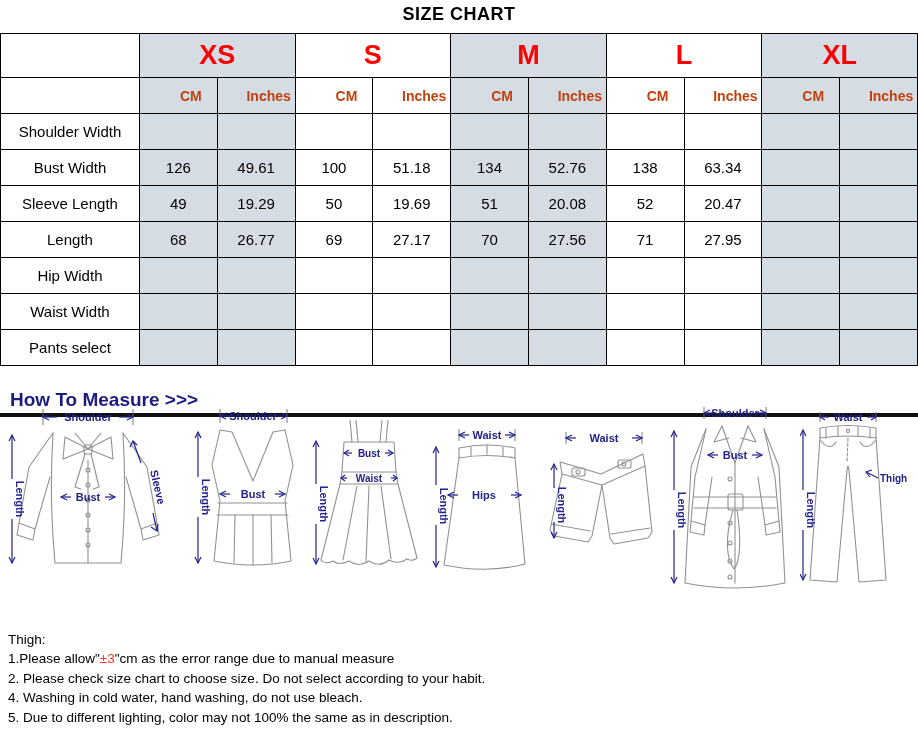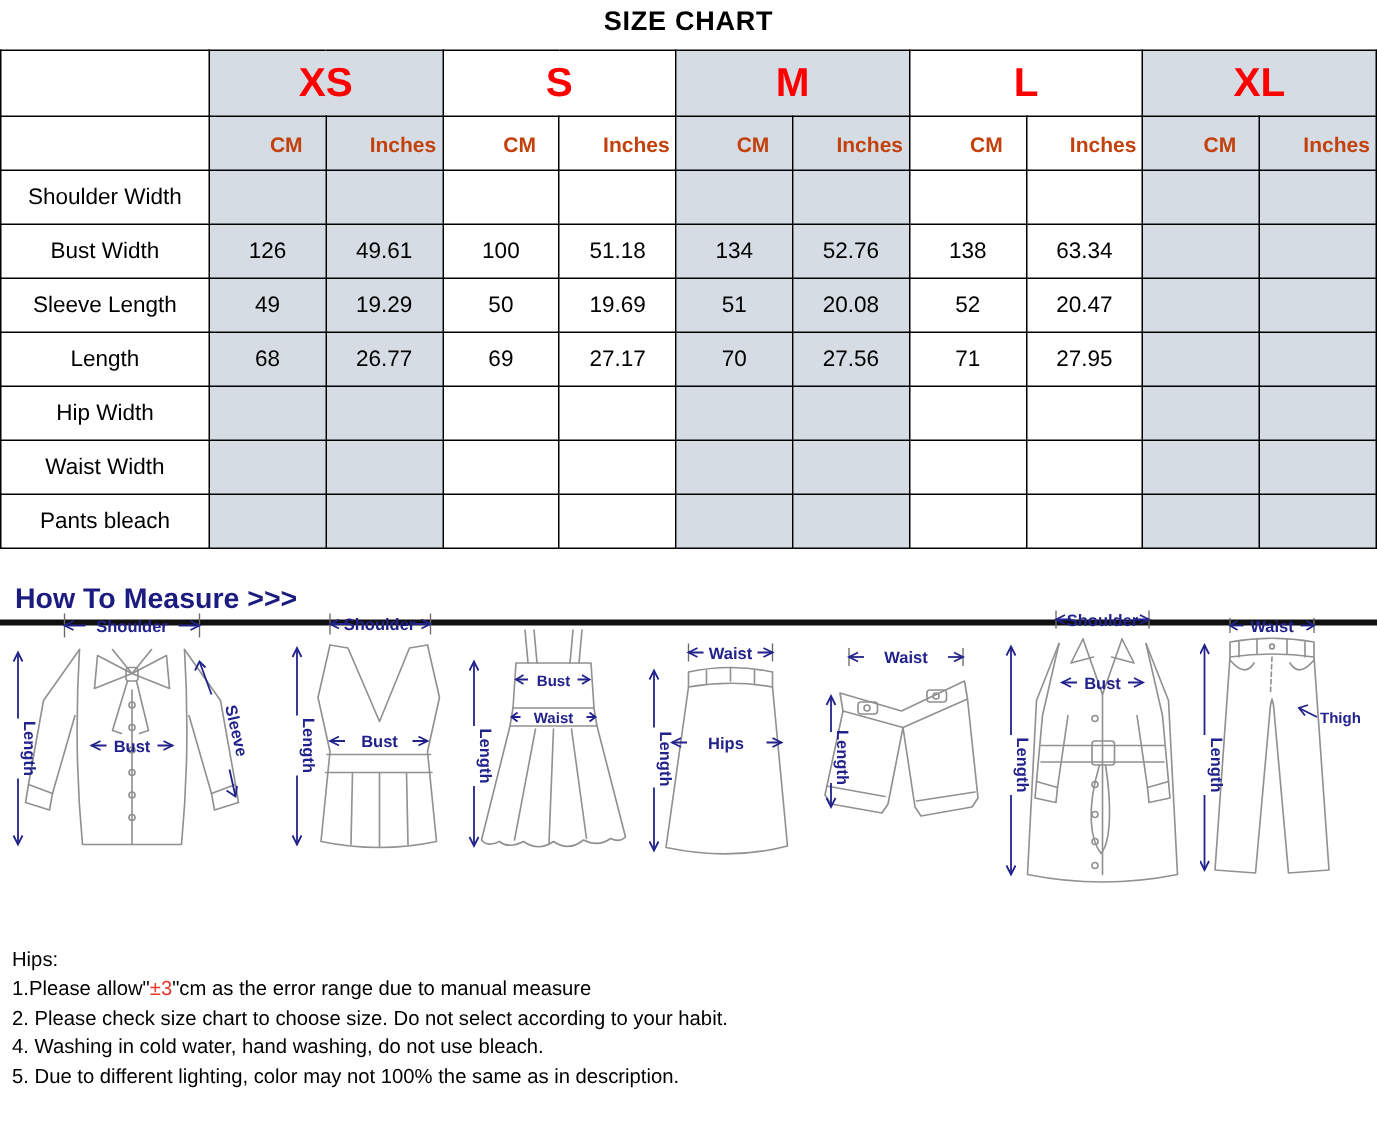--- a/index.html
+++ b/index.html
@@ -163,21 +163,21 @@
     <td></td>
     <td></td>
     <td></td>
     <td></td>
     <td></td>
     <td></td>
     <td></td>
     <td></td>
   </tr>
   <tr class="body-row r11">
-    <td class="rl">Pants bleach</td>
+    <td class="rl">Pants select</td>
     <td></td>
     <td></td>
     <td></td>
     <td></td>
     <td></td>
     <td></td>
     <td></td>
     <td></td>
     <td></td>
     <td></td>
@@ -394,18 +394,18 @@
       <line class="arr" x1="3" y1="20" x2="3" y2="80"></line>
         <path class="arr" d="M0 26 L3 20 L6 26"></path>
       <line class="arr" x1="3" y1="120" x2="3" y2="170"></line>
         <path class="arr" d="M0 164 L3 170 L6 164"></path>
       <text class="ml" transform="translate(7,100) rotate(90)" text-anchor="middle">Length</text>
     </svg>
   </div>
 </div>
 
 <div class="notes">
-  <div>Hips:</div>
+  <div>Thigh:</div>
   <div><span>1.Please allow"</span><span class="note-red">±3</span><span>"cm as the error range due to manual measure</span></div>
   <div>2. Please check size chart to choose size. Do not select according to your habit.</div>
   <div>4. Washing in cold water, hand washing, do not use bleach.</div>
   <div>5. Due to different lighting, color may not 100% the same as in description.</div>
 </div>
 
 </body></html>

